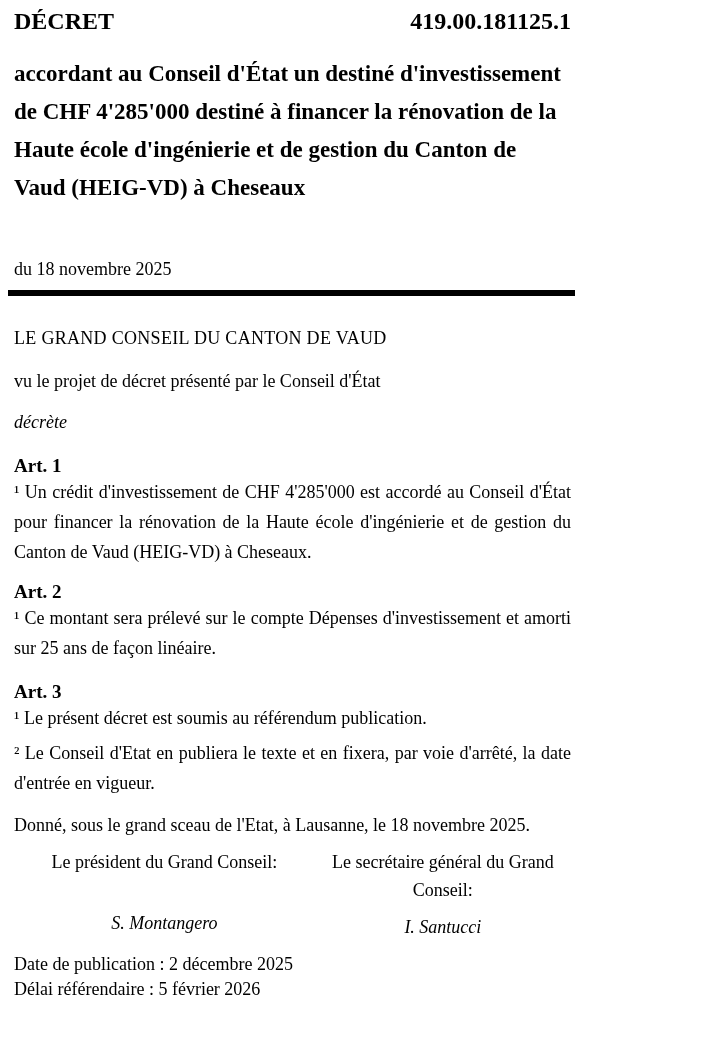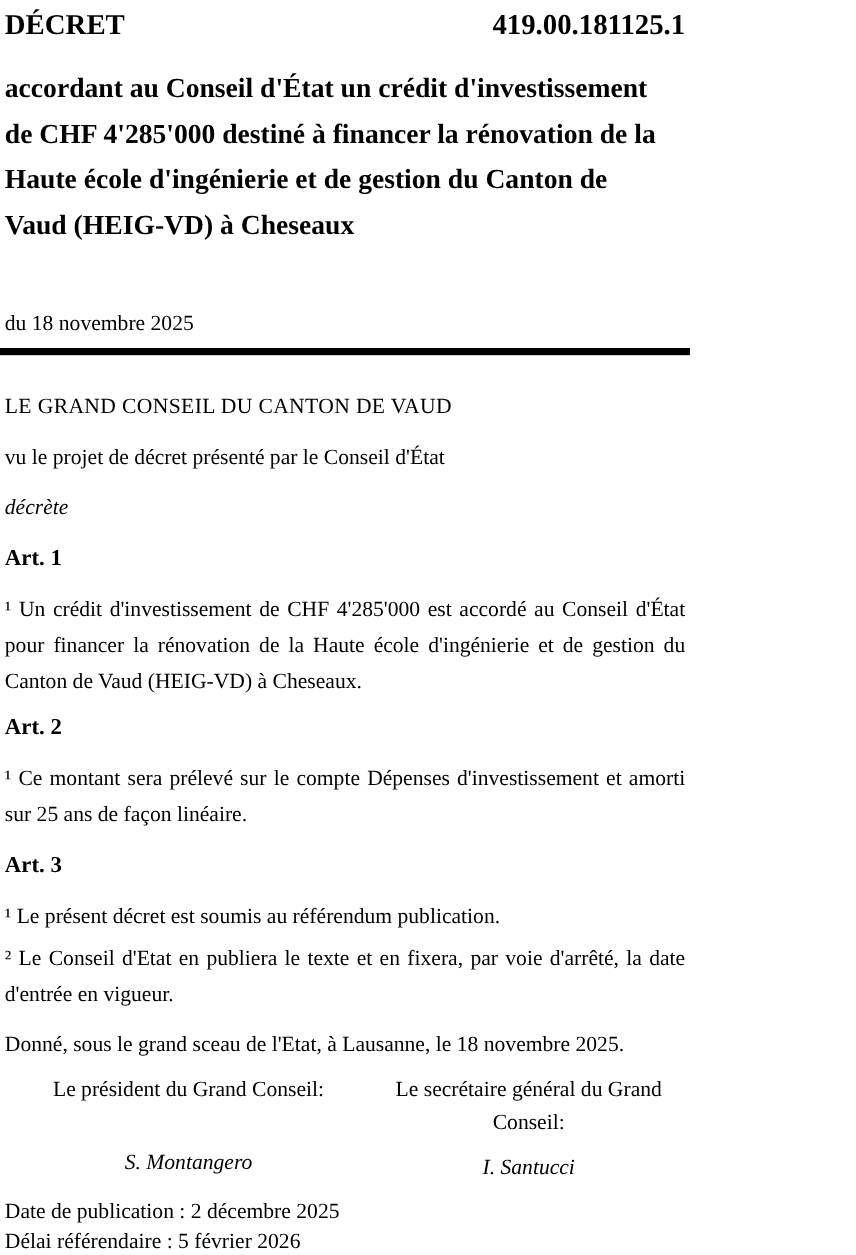--- a/index.html
+++ b/index.html
@@ -8,21 +8,21 @@
     background: #ffffff;
   }
   .page {
     position: relative;
     width: 587px;
     height: 1046px;
     background: #ffffff;
     color: #000000;
     font-family: "Liberation Serif", "DejaVu Serif", serif;
     box-sizing: border-box;
-    padding: 8px 16px 0 4px;
+    padding: 8px 16px 0 14px;
     overflow: hidden;
   }
   .doc-header {
     display: flex;
     justify-content: space-between;
     align-items: baseline;
     font-size: 24px;
     font-weight: bold;
     margin-bottom: 20px;
   }
@@ -61,21 +61,20 @@
     font-size: 19px;
     font-weight: bold;
     margin-top: 22px;
   }
   .art-heading.tight { margin-top: 14px; }
   .art-heading.mid   { margin-top: 18px; }
   .para {
     font-size: 18px;
     line-height: 30px;
     text-align: justify;
-    margin-top: 15px;
   }
   .para.follow { margin-top: 5px; }
   .para.no-justify { text-align: left; }
   .given-line {
     font-size: 18px;
     line-height: 30px;
     margin-top: 12px;
   }
   .sig-row {
     display: flex;
@@ -109,21 +108,21 @@
 <body>
 
 <div class="page">
 
   <div class="doc-header">
     <div>DÉCRET</div>
     <div>419.00.181125.1</div>
   </div>
 
   <h1 class="title">
-    <div>accordant au Conseil d'État un crédit d'investissement</div>
+    <div>accordant au Conseil d'État un destiné d'investissement</div>
     <div>de CHF 4'285'000 destiné à financer la rénovation de la</div>
     <div>Haute école d'ingénierie et de gestion du Canton de</div>
     <div>Vaud (HEIG-VD) à Cheseaux</div>
   </h1>
 
   <div class="date-line">du 18 novembre 2025</div>
 
   <div class="rule"></div>
 
   <div class="authority">LE GRAND CONSEIL DU CANTON DE VAUD</div>

